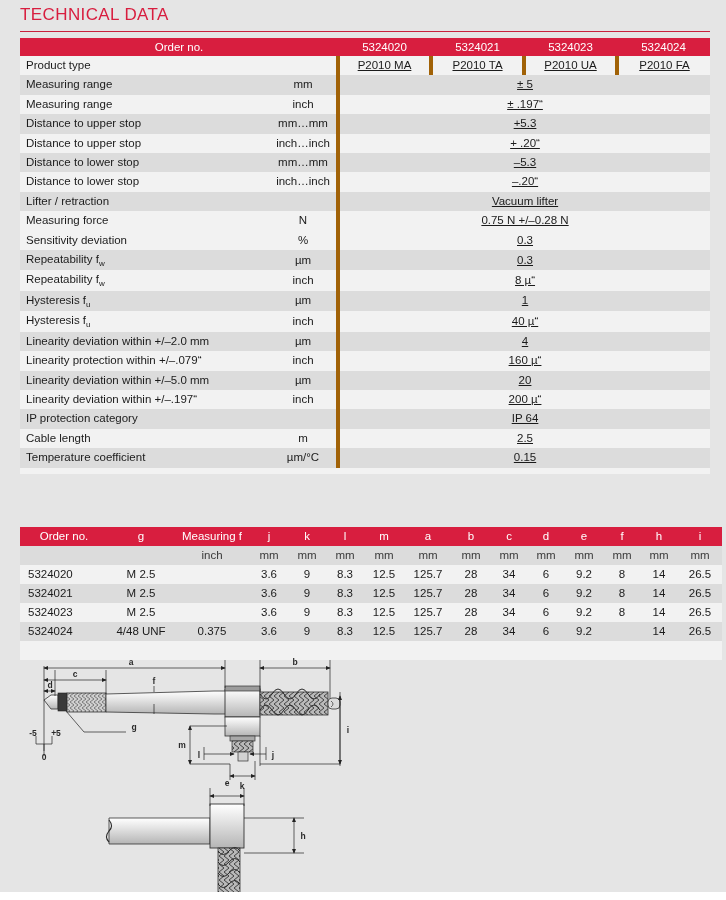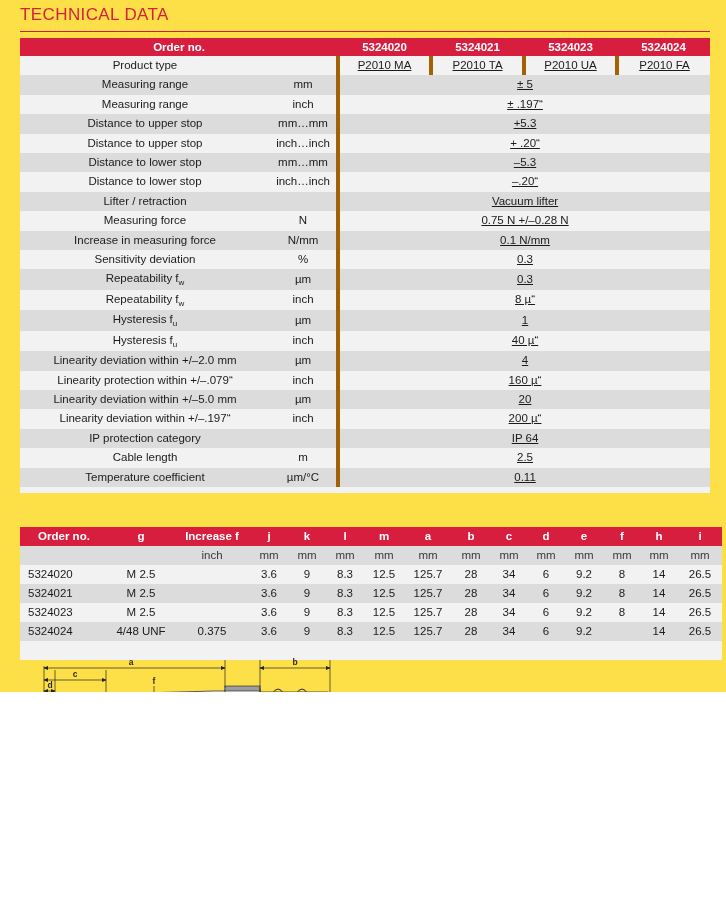--- a/index.html
+++ b/index.html
@@ -4,23 +4,23 @@
 <style>
   html, body {
     margin: 0; padding: 0;
     background: #ffffff;
     width: 726px; height: 900px;
     font-family: "Liberation Sans", sans-serif;
     -webkit-font-smoothing: antialiased;
   }
   #page {
     position: relative;
-    width: 726px; height: 692px;
+    width: 726px; height: 892px;
     overflow: hidden;
-    background: #fde047;
+    background: #e5e5e5;
   }
 
   
   .title-wrap { position: absolute; left: 20px; top: 5px; width: 690px; }
   .page-title {
     color: #d81e3f;
     font-size: 17px;
     letter-spacing: 0.4px;
     font-weight: 400;
     line-height: 20px;
@@ -43,29 +43,29 @@
     padding: 0 6px;
     height: 19.4px;
     line-height: 19.4px;
     font-weight: 400;
     overflow: hidden;
     white-space: nowrap;
   }
   .hdr td, .hdr th {
     background: #d81e3f;
     color: #ffffff;
-    font-weight: bold;
+    font-weight: normal;
     font-size: 11.5px;
     height: 18px;
     line-height: 18px;
     border: none;
   }
   .row-a td { background: #f2f2f2; }
   .row-b td { background: #dcdcdc; }
-  .lbl { text-align: center; }
+  .lbl { text-align: left; }
   .ctr { text-align: center; }
   .vsep { border-left: 4px solid #a16207; text-decoration: underline; }
   .tbl .pad-bottom td { height: 6px; line-height: 6px; background: #f2f2f2; }
 
   sub { font-size: 8px; vertical-align: baseline; position: relative; top: 3px; }
 
   
   #table-tech { left: 20px; top: 38px; width: 690px; }
 
   
@@ -148,25 +148,20 @@
         <tr class="row-b">
           <td class="lbl">Lifter / retraction</td>
           <td class="ctr"></td>
           <td class="ctr vsep" colspan="4">Vacuum lifter</td>
         </tr>
         <tr class="row-a">
           <td class="lbl">Measuring force</td>
           <td class="ctr">N</td>
           <td class="ctr vsep" colspan="4">0.75 N +/–0.28 N</td>
         </tr>
-        <tr class="row-b">
-          <td class="lbl">Increase in measuring force</td>
-          <td class="ctr">N/mm</td>
-          <td class="ctr vsep" colspan="4">0.1 N/mm</td>
-        </tr>
         <tr class="row-a">
           <td class="lbl">Sensitivity deviation</td>
           <td class="ctr">%</td>
           <td class="ctr vsep" colspan="4">0.3</td>
         </tr>
         <tr class="row-b">
           <td class="lbl">Repeatability f<sub>w</sub></td>
           <td class="ctr">µm</td>
           <td class="ctr vsep" colspan="4">0.3</td>
         </tr>
@@ -211,21 +206,21 @@
           <td class="ctr vsep" colspan="4">IP 64</td>
         </tr>
         <tr class="row-a">
           <td class="lbl">Cable length</td>
           <td class="ctr">m</td>
           <td class="ctr vsep" colspan="4">2.5</td>
         </tr>
         <tr class="row-b">
           <td class="lbl">Temperature coefficient</td>
           <td class="ctr">µm/°C</td>
-          <td class="ctr vsep" colspan="4">0.11</td>
+          <td class="ctr vsep" colspan="4">0.15</td>
         </tr>
         <tr class="pad-bottom">
           <td colspan="6"></td>
         </tr>
       </tbody>
   </table>
 
   <table class="tbl" id="table-dims">
     <colgroup>
       <col style="width:88px">
@@ -241,21 +236,21 @@
       <col style="width:36px">
       <col style="width:40px">
       <col style="width:36px">
       <col style="width:38px">
       <col style="width:44px">
     </colgroup>
     <tbody id="dims-body">
         <tr class="hdr">
           <td class="ctr">Order no.</td>
           <td class="ctr">g</td>
-          <td class="ctr">Increase f</td>
+          <td class="ctr">Measuring f</td>
           <td class="ctr">j</td>
           <td class="ctr">k</td>
           <td class="ctr">l</td>
           <td class="ctr">m</td>
           <td class="ctr">a</td>
           <td class="ctr">b</td>
           <td class="ctr">c</td>
           <td class="ctr">d</td>
           <td class="ctr">e</td>
           <td class="ctr">f</td>

